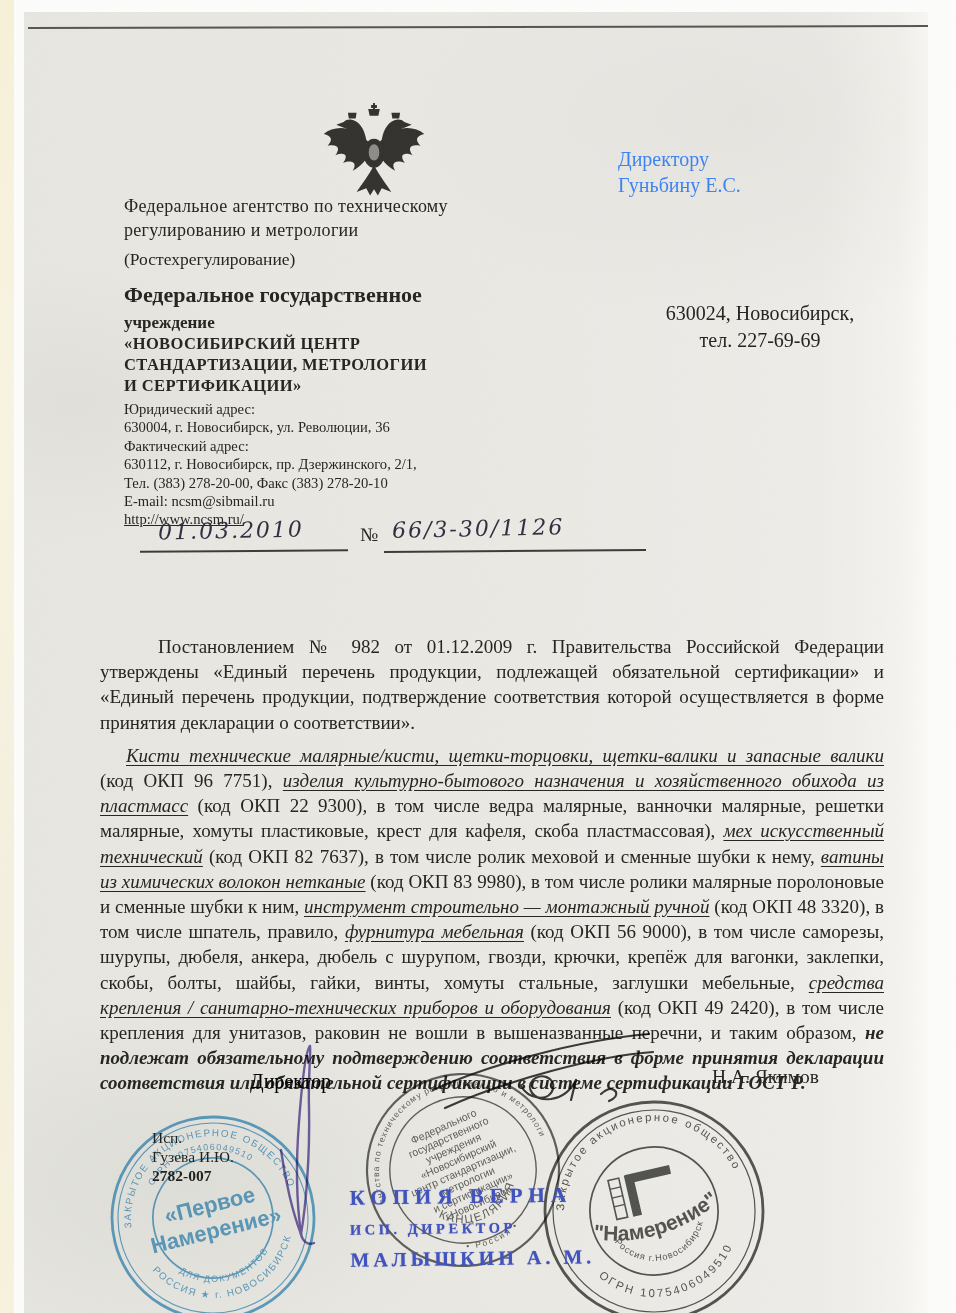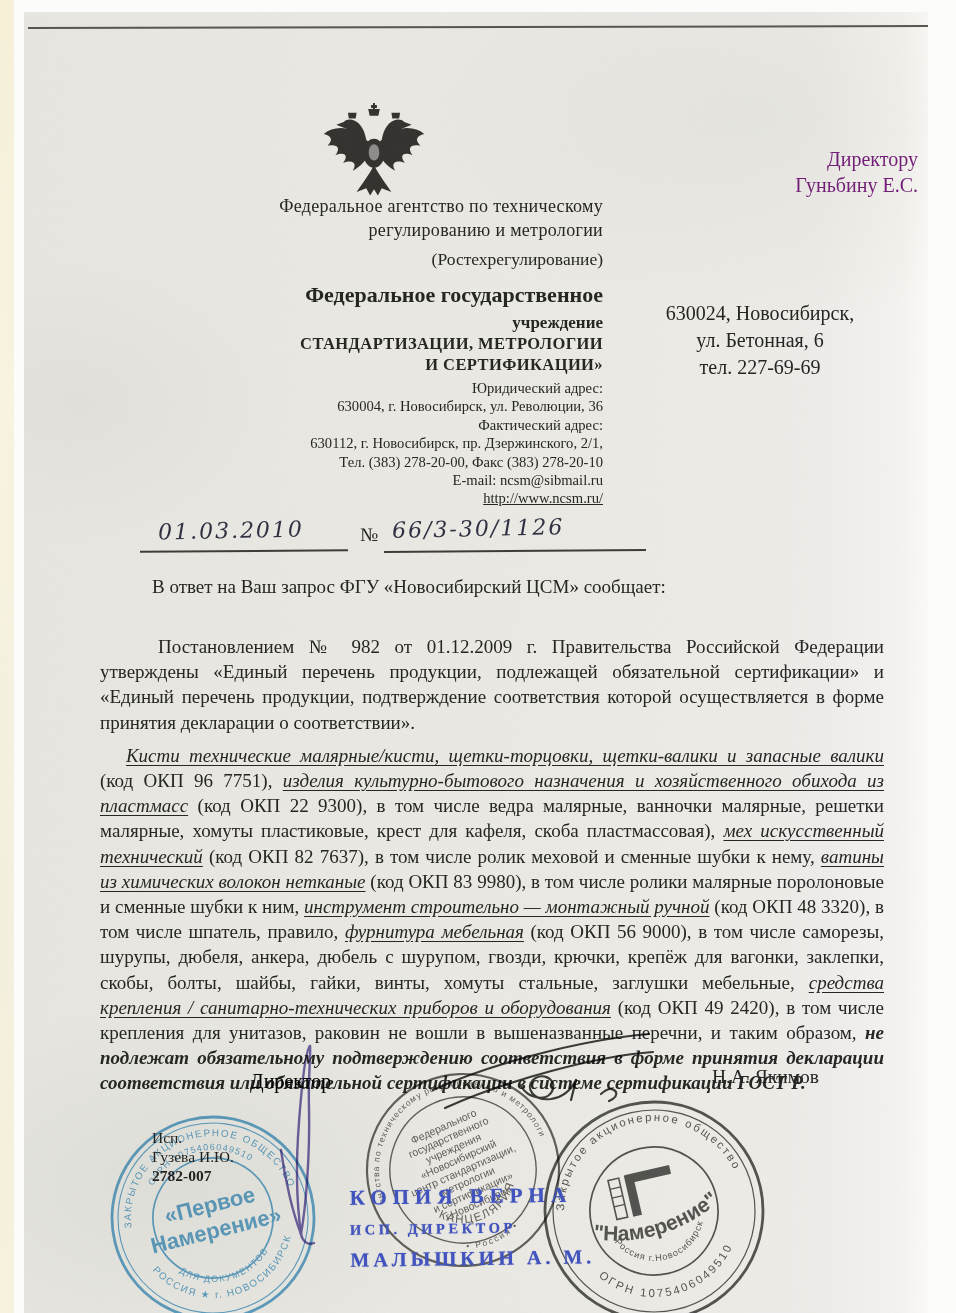--- a/index.html
+++ b/index.html
@@ -11,34 +11,34 @@
         background:
           radial-gradient(420px 260px at 18% 90%, rgba(175,178,168,.18), rgba(0,0,0,0) 70%),
           radial-gradient(500px 300px at 80% 8%, rgba(200,200,192,.20), rgba(0,0,0,0) 70%),
           radial-gradient(300px 200px at 6% 30%, rgba(190,190,182,.15), rgba(0,0,0,0) 70%),
           linear-gradient(90deg,#e7e6e1 0%,#eae9e4 55%,#edece8 88%,#f4f3ef 97%,#fbfaf7 100%);}
   .topline{position:absolute;left:28px;top:26px;width:900px;height:2px;background:#55544f;transform:rotate(-.12deg);}
   .noise{position:absolute;left:0;top:0;pointer-events:none;opacity:.06;}
 
   
   .emblem{position:absolute;left:316px;top:103px;width:116px;height:93px;}
-  .lh{position:absolute;left:109px;top:194px;width:494px;text-align:right;color:#232320;}
+  .lh{position:absolute;left:124px;top:194px;width:494px;text-align:left;color:#232320;}
   .lh .l{display:block;}
   .ag{font-size:18px;line-height:24px;letter-spacing:.3px;}
   .ros{font-size:17.5px;margin-top:7px;}
   .fgu1{font-size:22px;font-weight:bold;margin-top:12px;}
   .fgu2{font-size:17px;font-weight:bold;margin-top:5px;}
   .caps{font-size:16.5px;font-weight:bold;line-height:21px;letter-spacing:.4px;}
   .fgu3{font-size:16.5px;font-weight:bold;margin-top:2px;line-height:21px;}
   .adr{font-size:14.6px;line-height:18.4px;}
   .adr-first{margin-top:4px;}
   .url{text-decoration:underline;}
 
   
-  .to{position:absolute;left:618px;top:146px;width:300px;text-align:right;font-size:20px;line-height:26px;color:#701a75;}
+  .to{position:absolute;left:618px;top:146px;width:300px;text-align:left;font-size:20px;line-height:26px;color:#3b82f6;}
   .to2{position:absolute;left:600px;top:300px;width:320px;text-align:center;font-size:20px;line-height:27px;color:#22221f;}
 
   
   .refrow{position:absolute;left:140px;top:512px;width:560px;height:45px;font-size:18px;}
   .hand{font-family:"DejaVu Serif",serif;font-style:italic;color:#2e2e40;font-size:22px;letter-spacing:2px;transform:rotate(-1.2deg);}
   .ref-date{position:absolute;left:18px;top:6px;}
   .ref-no{position:absolute;left:220px;top:12px;font-size:19px;color:#232320;}
   .ref-num{position:absolute;left:252px;top:4px;}
   .uline{position:absolute;height:1.6px;background:#3a3a38;}
   .ul1{left:0;top:38px;width:208px;transform:rotate(-.4deg);}
@@ -98,50 +98,49 @@
     </g>
     <ellipse cx="60" cy="51" rx="5.5" ry="8.5" fill="#e9e8e3" opacity=".5"></ellipse>
   </svg>
 
   <div class="lh">
     <span class="l ag">Федеральное агентство по техническому</span>
     <span class="l ag">регулированию и метрологии</span>
     <span class="l ros">(Ростехрегулирование)</span>
     <span class="l fgu1">Федеральное государственное</span>
     <span class="l fgu2">учреждение</span>
+    <span class="l caps">«НОВОСИБИРСКИЙ ЦЕНТР</span>
     <span class="l caps">СТАНДАРТИЗАЦИИ, МЕТРОЛОГИИ</span>
     <span class="l caps">И СЕРТИФИКАЦИИ»</span>
     <span class="l adr adr-first">Юридический адрес:</span>
     <span class="l adr">630004, г. Новосибирск, ул. Революции, 36</span>
     <span class="l adr">Фактический адрес:</span>
     <span class="l adr">630112, г. Новосибирск, пр. Дзержинского, 2/1,</span>
     <span class="l adr">Тел. (383) 278-20-00, Факс (383) 278-20-10</span>
     <span class="l adr">E-mail: ncsm@sibmail.ru</span>
     <span class="l adr url">http://www.ncsm.ru/</span>
   </div>
 
   <div class="to">
     <span class="l" style="display:block">Директору</span>
     <span class="l" style="display:block">Гуньбину Е.С.</span>
   </div>
   <div class="to2">
     <span style="display:block">630024, Новосибирск,</span>
-    <span style="display:block">ул. Бетонная, 6</span>
     <span style="display:block">тел. 227-69-69</span>
   </div>
 
   <div class="refrow">
     <span class="hand ref-date">01.03.2010</span>
     <span class="ref-no">№</span>
     <span class="hand ref-num">66/3-30/1126</span>
     <span class="uline ul1"></span>
     <span class="uline ul2"></span>
   </div>
 
-  <div class="greet">В ответ на Ваш запрос ФГУ «Новосибирский ЦСМ» сообщает:</div>
   <div class="bodytxt">
     <p class="p1">Постановлением  №  982  от  01.12.2009 г.  Правительства  Российской  Федерации утверждены «Единый перечень продукции, подлежащей обязательной сертификации» и «Единый перечень продукции, подтверждение соответствия которой осуществляется в форме принятия декларации о соответствии».</p>
     <p class="p2"><span class="seg-iu">Кисти технические малярные/кисти, щетки-торцовки, щетки-валики и запасные валики</span><span class="seg-r"> (код ОКП 96 7751), </span><span class="seg-iu">изделия культурно-бытового назначения и хозяйственного обихода из пластмасс</span><span class="seg-r"> (код ОКП 22 9300), в том числе ведра малярные, ванночки малярные, решетки малярные, хомуты пластиковые, крест для кафеля, скоба пластмассовая), </span><span class="seg-iu">мех искусственный технический</span><span class="seg-r"> (код ОКП  82 7637), в том числе ролик меховой и сменные шубки к нему, </span><span class="seg-iu">ватины из химических волокон нетканые</span><span class="seg-r"> (код ОКП 83 9980), в том числе ролики малярные поролоновые и сменные шубки к ним, </span><span class="seg-iu">инструмент строительно — монтажный ручной</span><span class="seg-r"> (код ОКП 48 3320), в том числе шпатель, правило, </span><span class="seg-iu">фурнитура мебельная</span><span class="seg-r"> (код ОКП 56 9000), в том числе  саморезы, шурупы, дюбеля, анкера, дюбель с шурупом, гвозди, крючки, крепёж для вагонки, заклепки, скобы, болты, шайбы, гайки, винты, хомуты стальные, заглушки мебельные, </span><span class="seg-iu">средства крепления / санитарно-технических приборов и оборудования</span><span class="seg-r"> (код ОКП 49 2420), в том числе крепления для унитазов, раковин не вошли в вышеназванные перечни, и таким образом, </span><span class="seg-bi">не подлежат обязательному подтверждению соответствия в форме принятия декларации соответствия или обязательной сертификации в системе сертификации ГОСТ Р.</span></p>
   </div>
 
   <div class="sig-title">Директор</div>
   <div class="sig-name">Н.А. Якимов</div>
 
   <svg class="stamp st-blue" viewBox="0 0 212 212">
     <defs>

